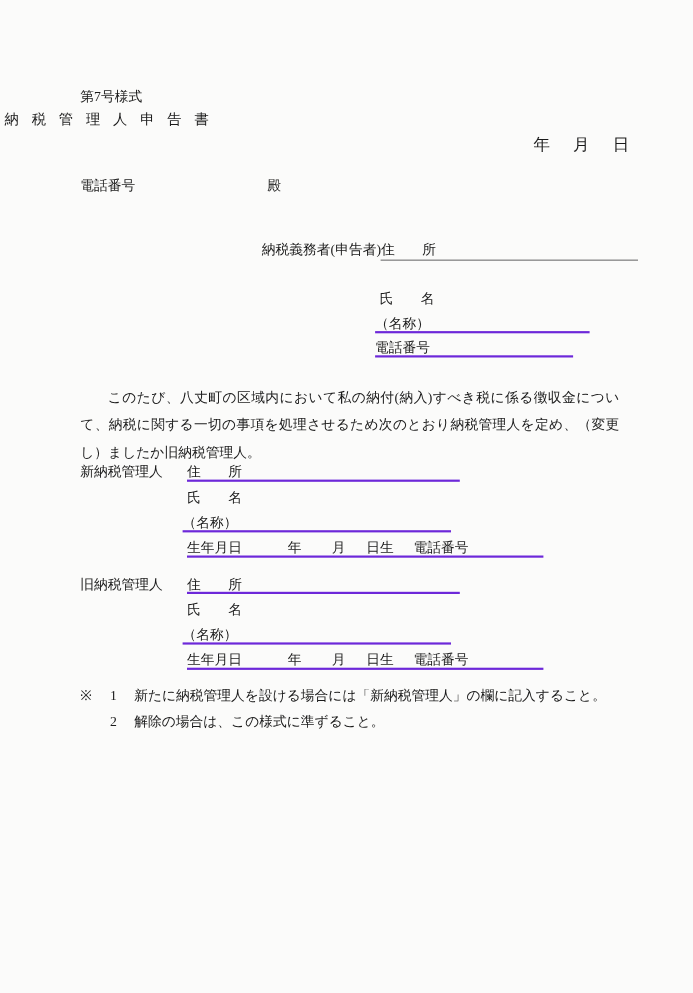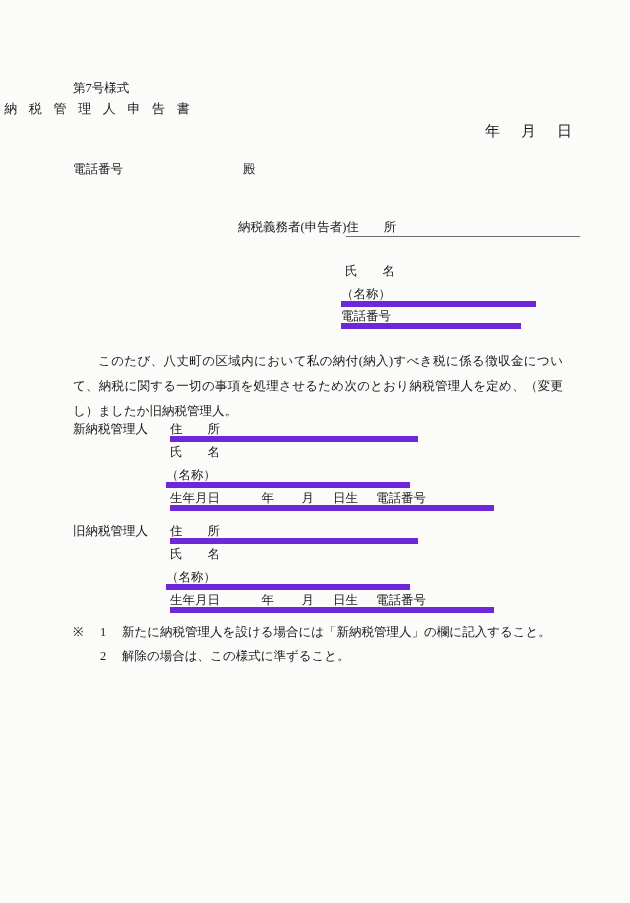--- a/index.html
+++ b/index.html
@@ -69,21 +69,21 @@
   .tp-name-label { display:inline-block; width: 54px; }
 
   .tp-alias-row { left: 341px; top: 286px; font-size: 12.5px; }
   .tp-alias-label { display:inline-block; }
   .tp-alias-rule { display:inline-block; width: 145px; }
 
   .tp-tel-row { left: 341px; top: 308px; font-size: 12.5px; }
   .tp-tel-label { display:inline-block; }
   .tp-tel-rule { display:inline-block; width: 130px; }
 
-  .uline { border-bottom: 6px solid #6d28d9; }
+  .uline { border-bottom: 2px solid #6d28d9; }
 
   
   .body-para {
     left: 73px; top: 349px;
     width: 490px;
     font-size: 12.5px;
     line-height: 25px;
     white-space: normal;
     text-align: justify;
   }

